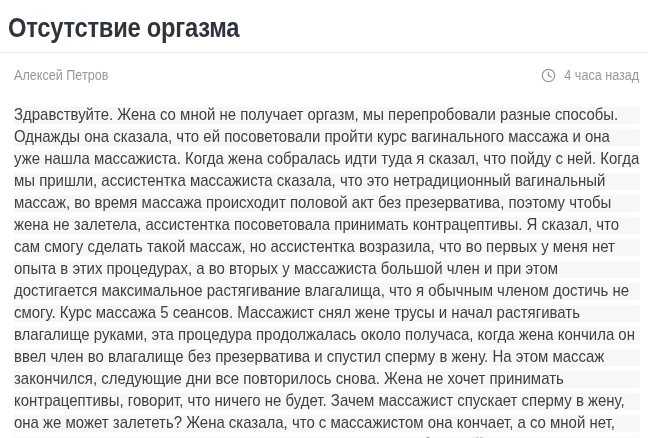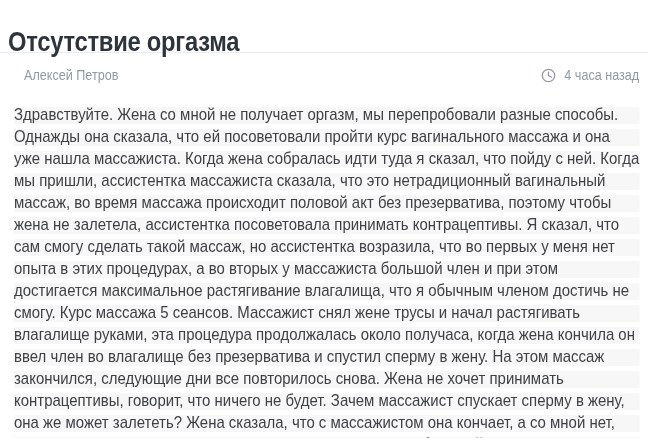--- a/index.html
+++ b/index.html
@@ -16,21 +16,21 @@
   }
   .post {
     width: 648px;
     height: 438px;
     background: #ffffff;
     box-sizing: border-box;
   }
 
   
   .post-header {
-    padding: 19px 8px 0 8px;
+    padding: 5px 8px 0 8px;
     border-bottom: 1px solid #ebecee;
     height: 53px;
     box-sizing: border-box;
   }
   .post-title {
     margin: 0;
     font-size: 27px;
     font-weight: bold;
     color: #2f333b;
     letter-spacing: -0.3px;
@@ -38,21 +38,21 @@
     transform: scaleX(0.88);
     transform-origin: 0 50%;
     line-height: 46px;
   }
 
   
   .meta-row {
     display: flex;
     align-items: center;
     justify-content: space-between;
-    padding: 0 9px 0 24px;
+    padding: 0 9px 0 14px;
     height: 40px;
     margin-top: 2px;
   }
   .author-name {
     font-size: 14px;
     color: #9299a2;
     text-decoration: none;
     display: inline-block;
     transform: scaleX(0.9);
     transform-origin: 0 50%;

